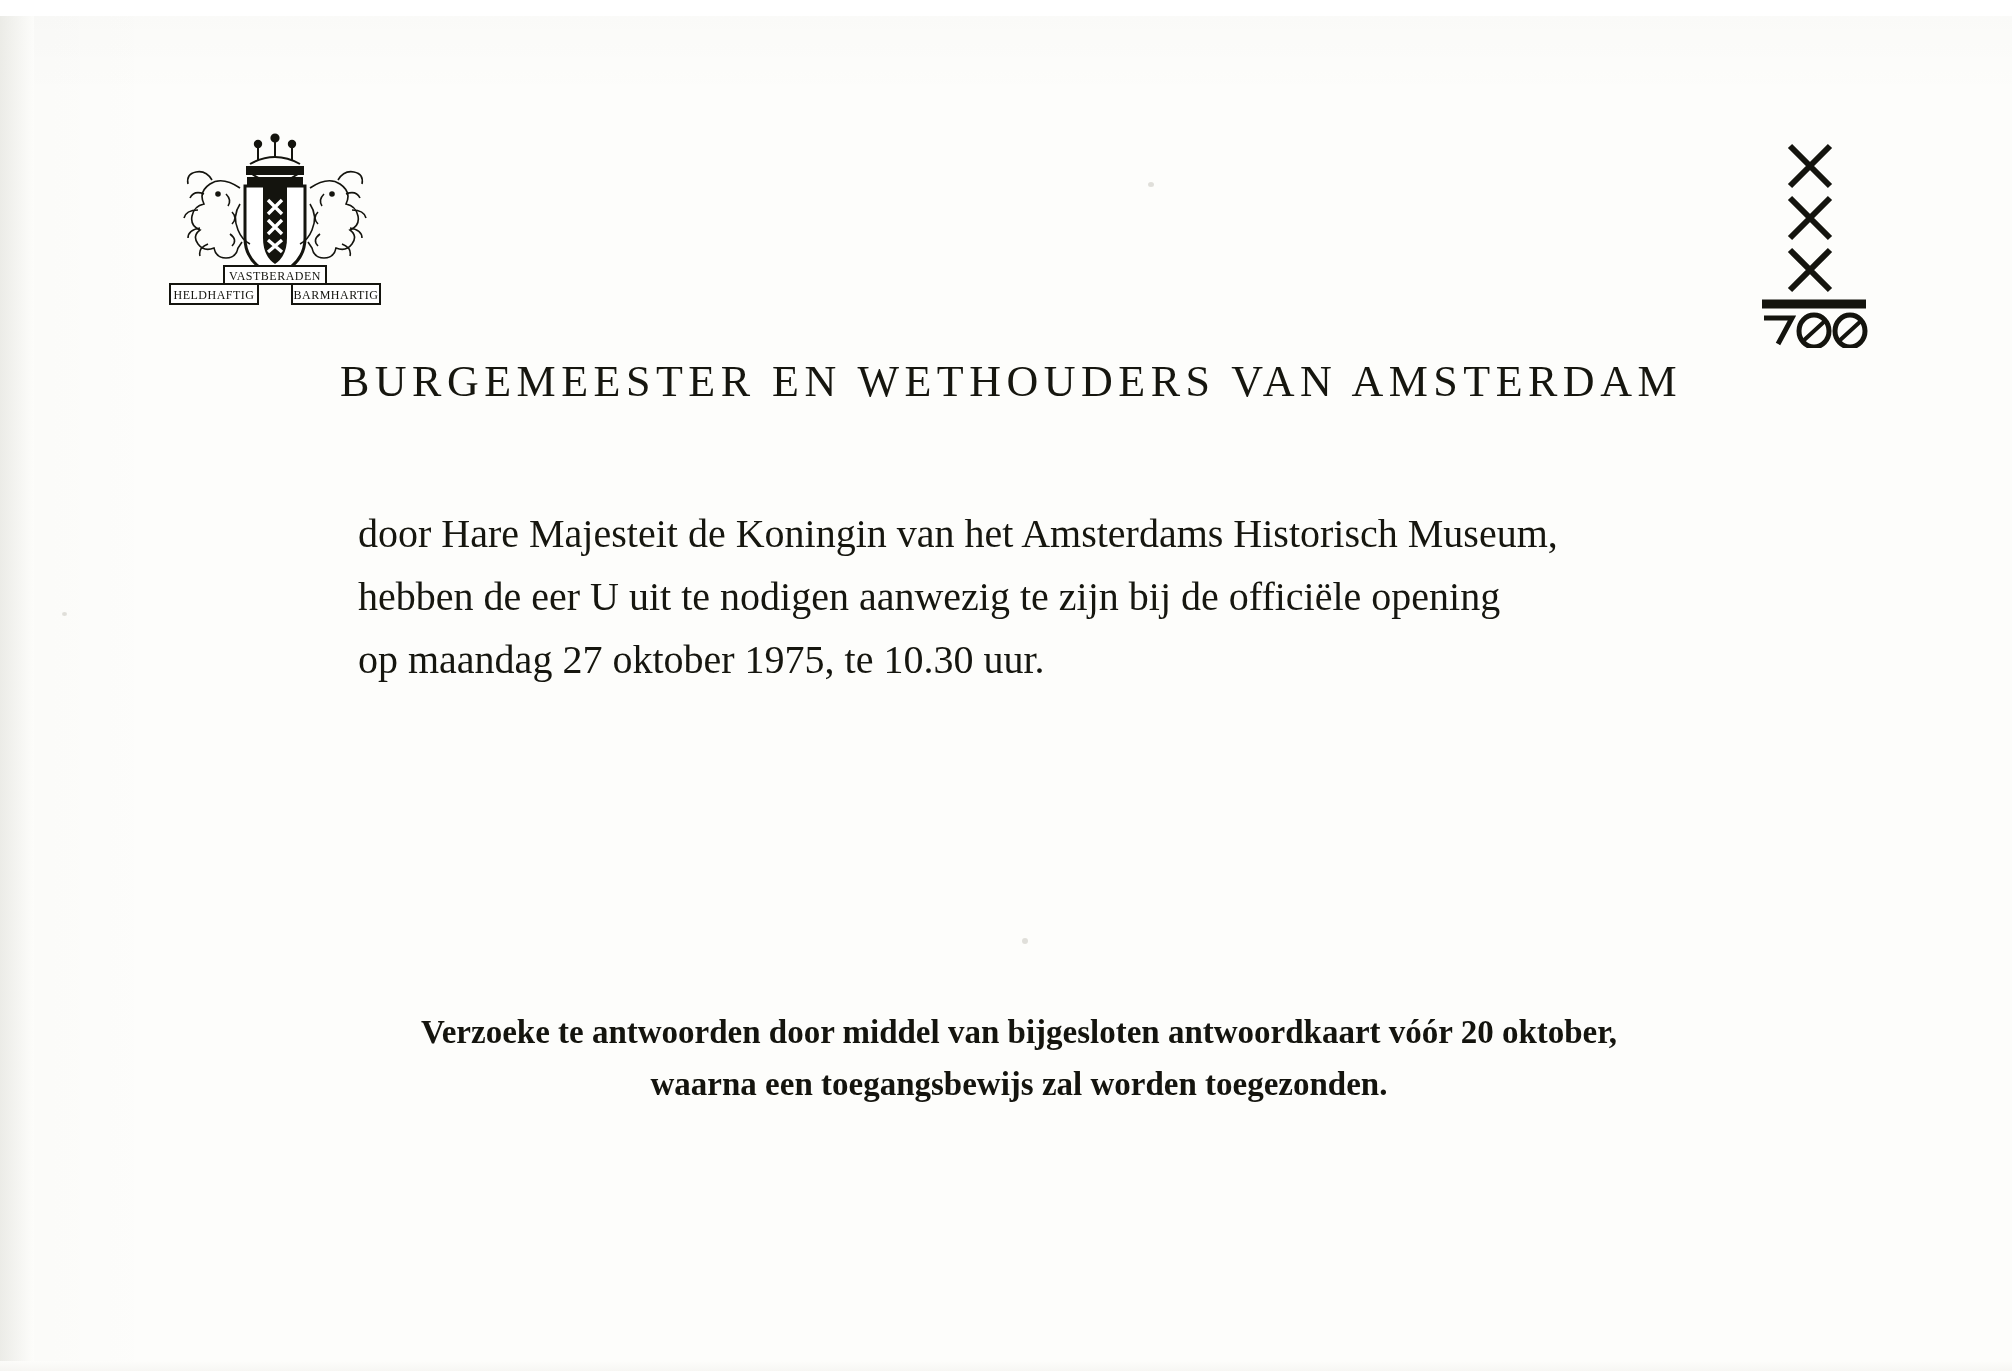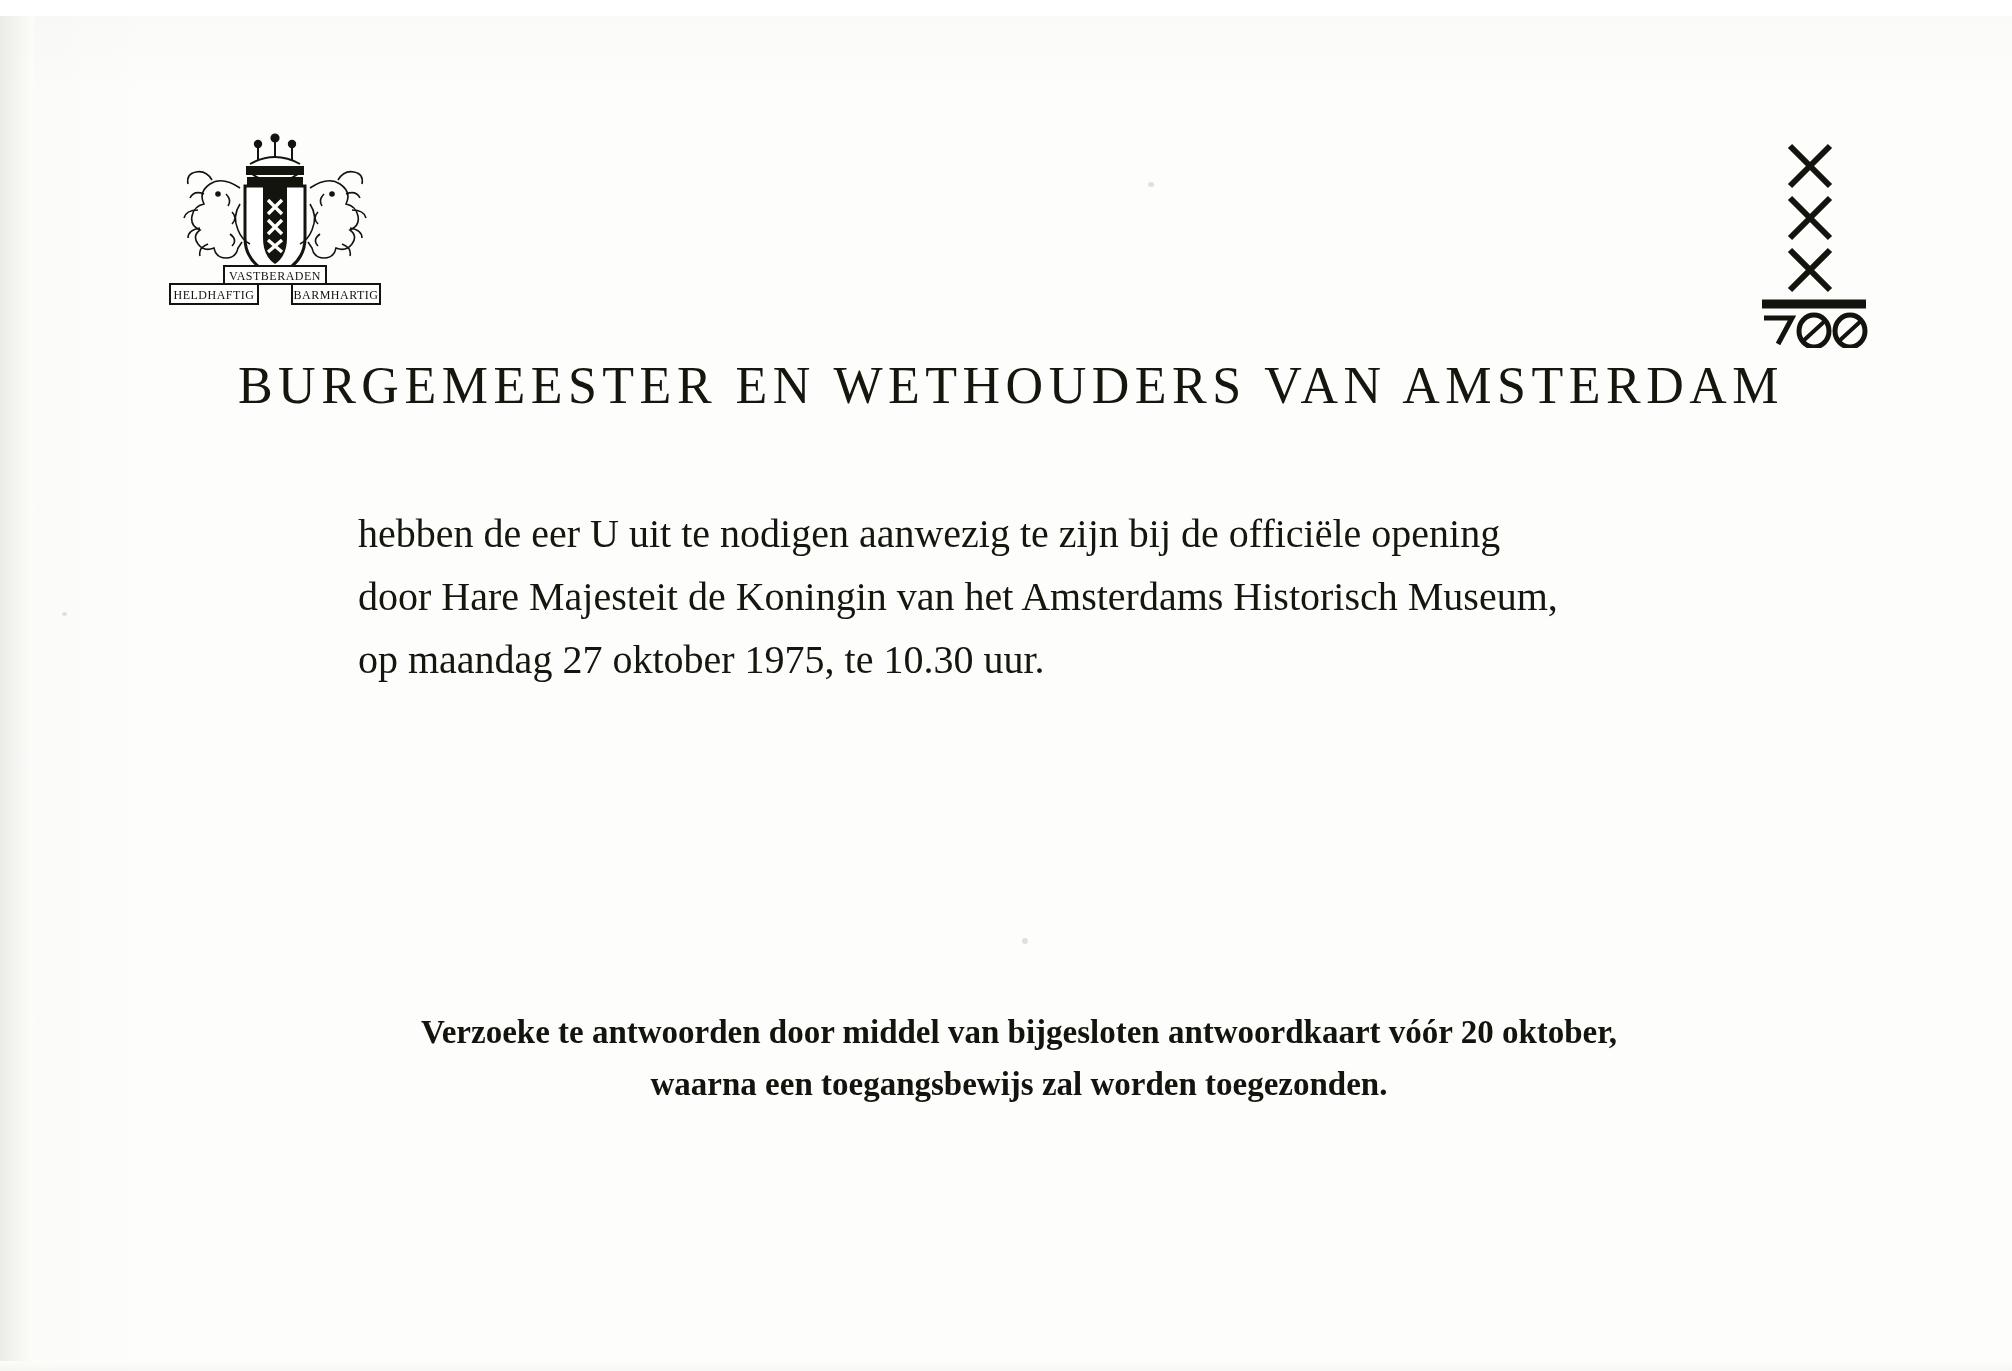--- a/index.html
+++ b/index.html
@@ -58,21 +58,21 @@
   }
   .emblem svg { display: block; }
 
   
   .heading {
     position: absolute;
     left: 0;
     top: 340px;
     width: 2004px;
     text-align: center;
-    font-size: 52px;
+    font-size: 44px;
     letter-spacing: 5.5px;
     font-weight: 400;
     color: #16160f;
     font-family: "Liberation Serif", serif;
     padding-left: 18px;
     box-sizing: border-box;
   }
 
   
   .body-block {
@@ -206,22 +206,22 @@
         <ellipse cx="70" cy="203" rx="15" ry="16"></ellipse>
         <ellipse cx="106" cy="203" rx="15" ry="16"></ellipse>
         <path d="M58 214 L82 192 M94 214 L118 192" stroke-width="4"></path>
       </g>
     </svg>
   </div>
 
   <div class="heading">BURGEMEESTER EN WETHOUDERS VAN AMSTERDAM</div>
 
   <div class="body-block">
+    <div class="body-line justify">door Hare Majesteit de Koningin van het Amsterdams Historisch Museum,</div>
     <div class="body-line justify">hebben de eer U uit te nodigen aanwezig te zijn bij de officiële opening</div>
-    <div class="body-line justify">door Hare Majesteit de Koningin van het Amsterdams Historisch Museum,</div>
     <div class="body-line">op maandag 27 oktober 1975, te 10.30 uur.</div>
   </div>
 
   <div class="rsvp">
     <div>Verzoeke te antwoorden door middel van bijgesloten antwoordkaart vóór 20 oktober,</div>
     <div>waarna een toegangsbewijs zal worden toegezonden.</div>
   </div>
 
 </div>
 

